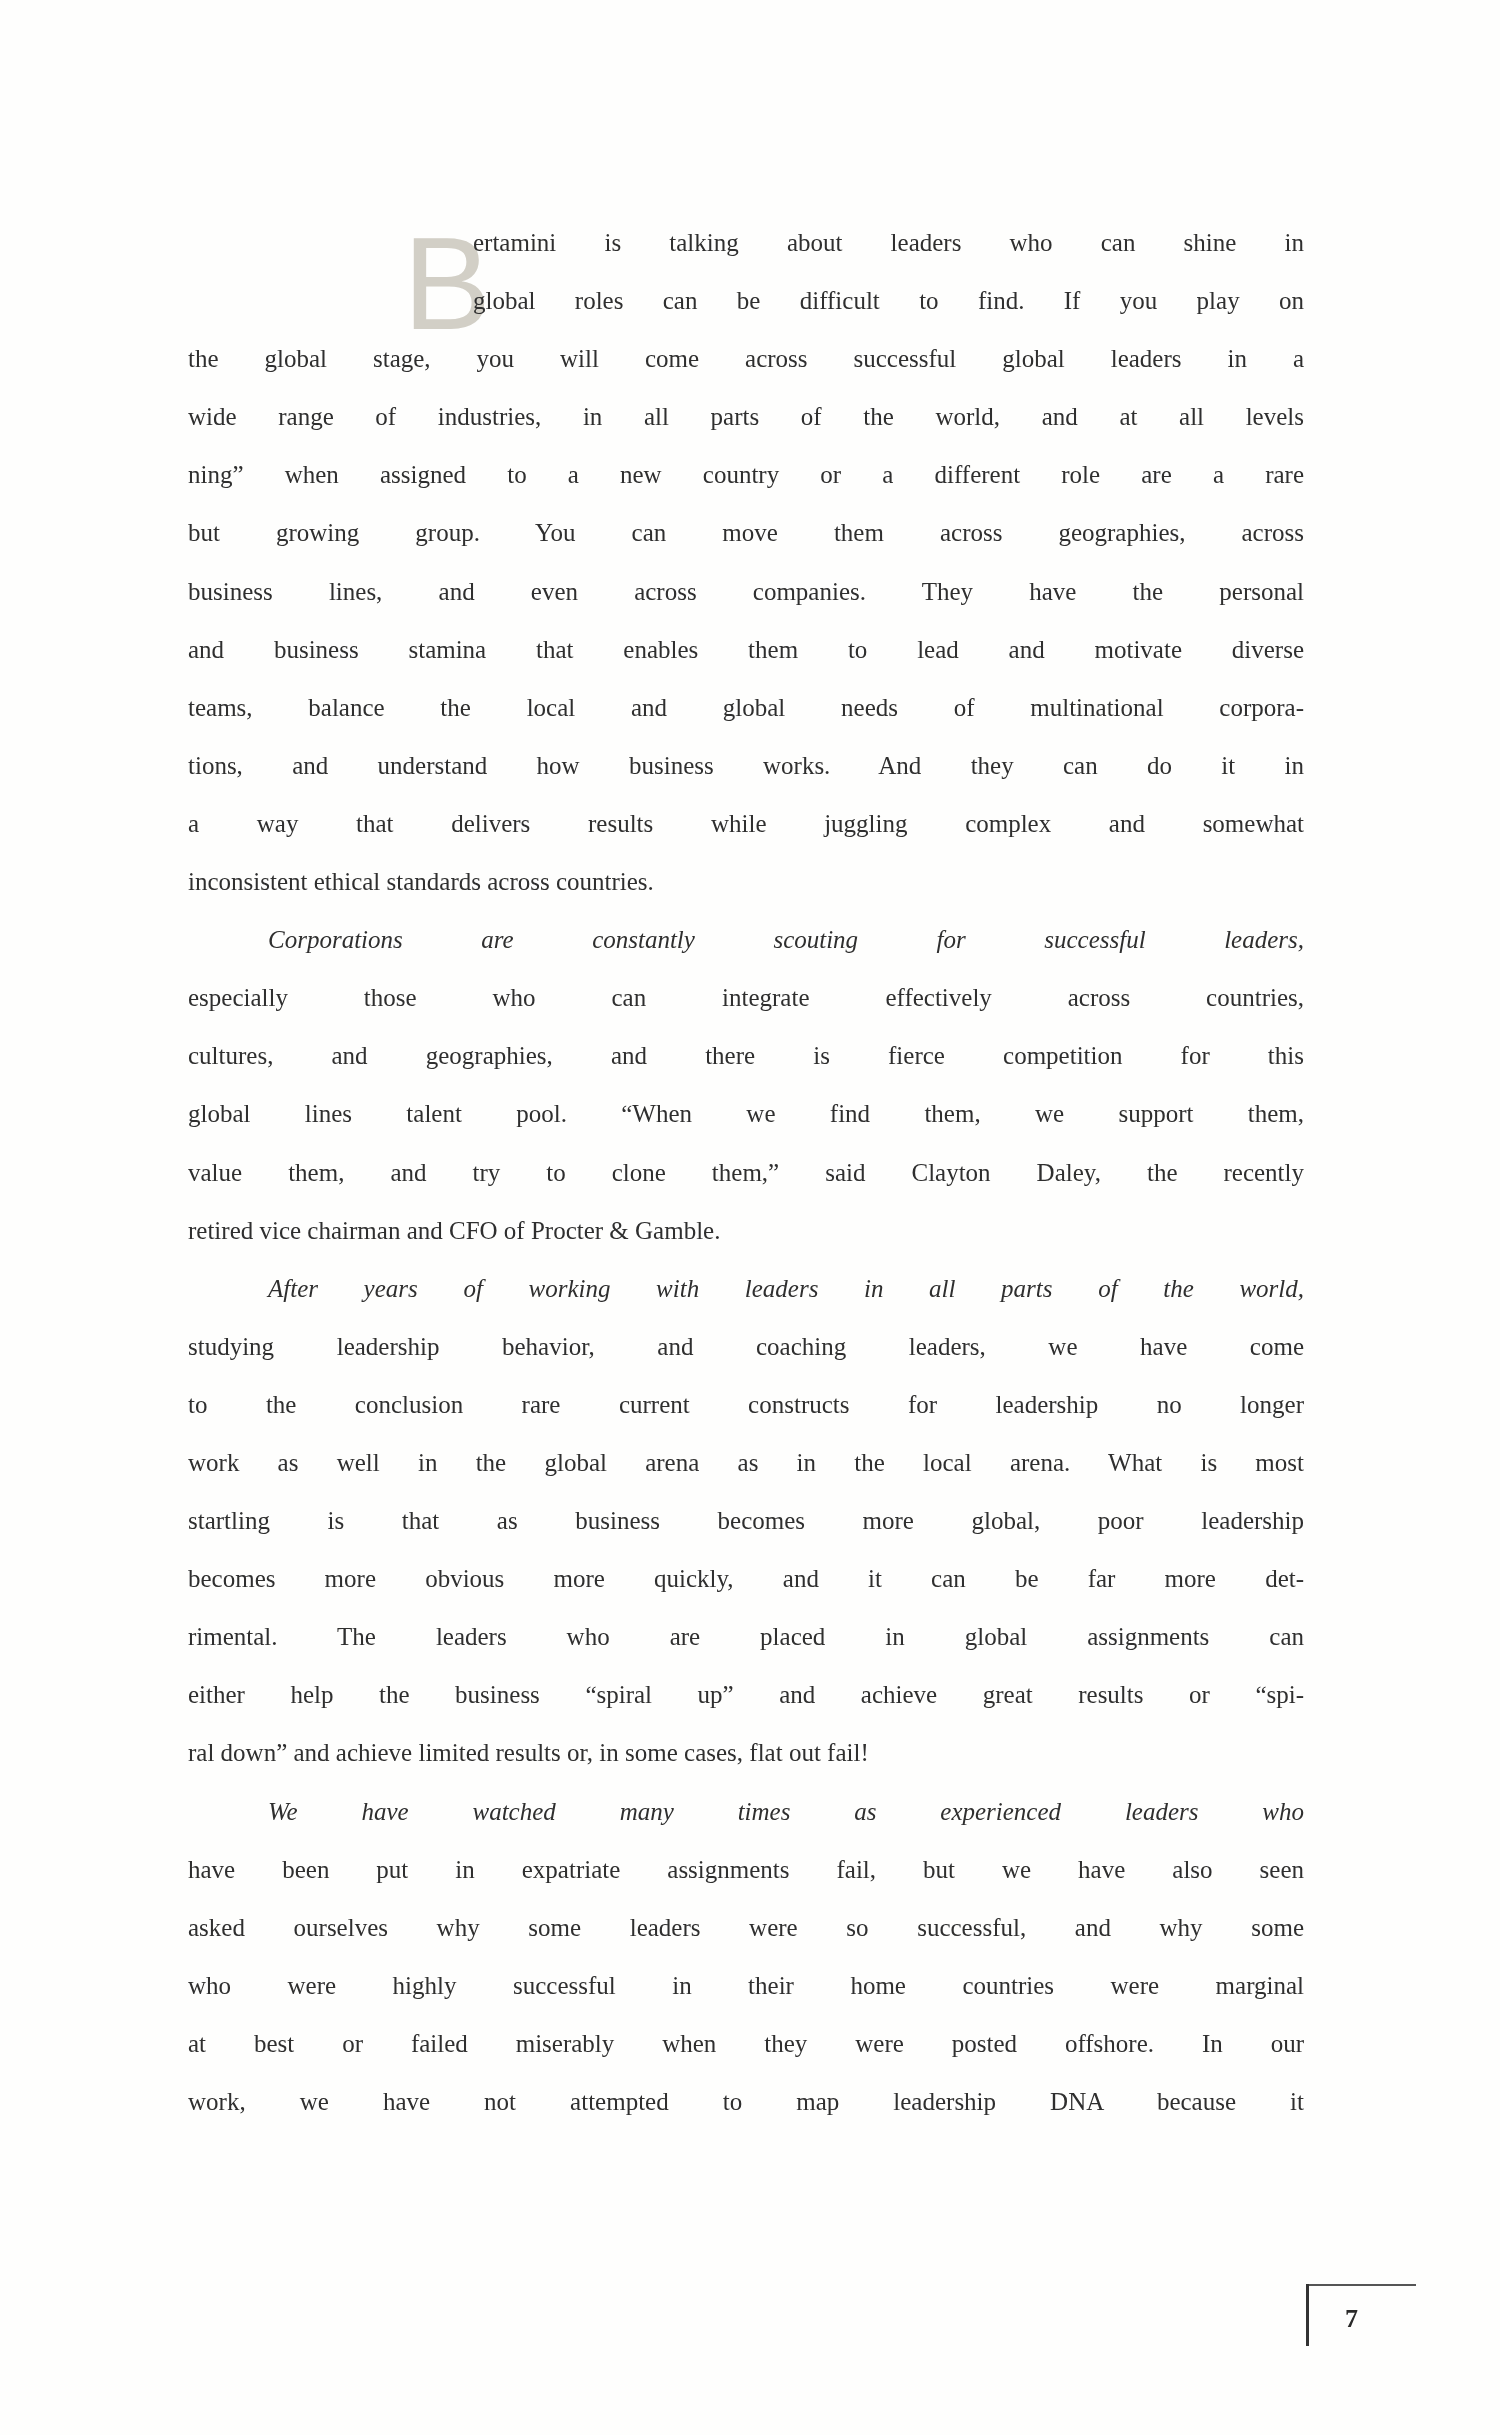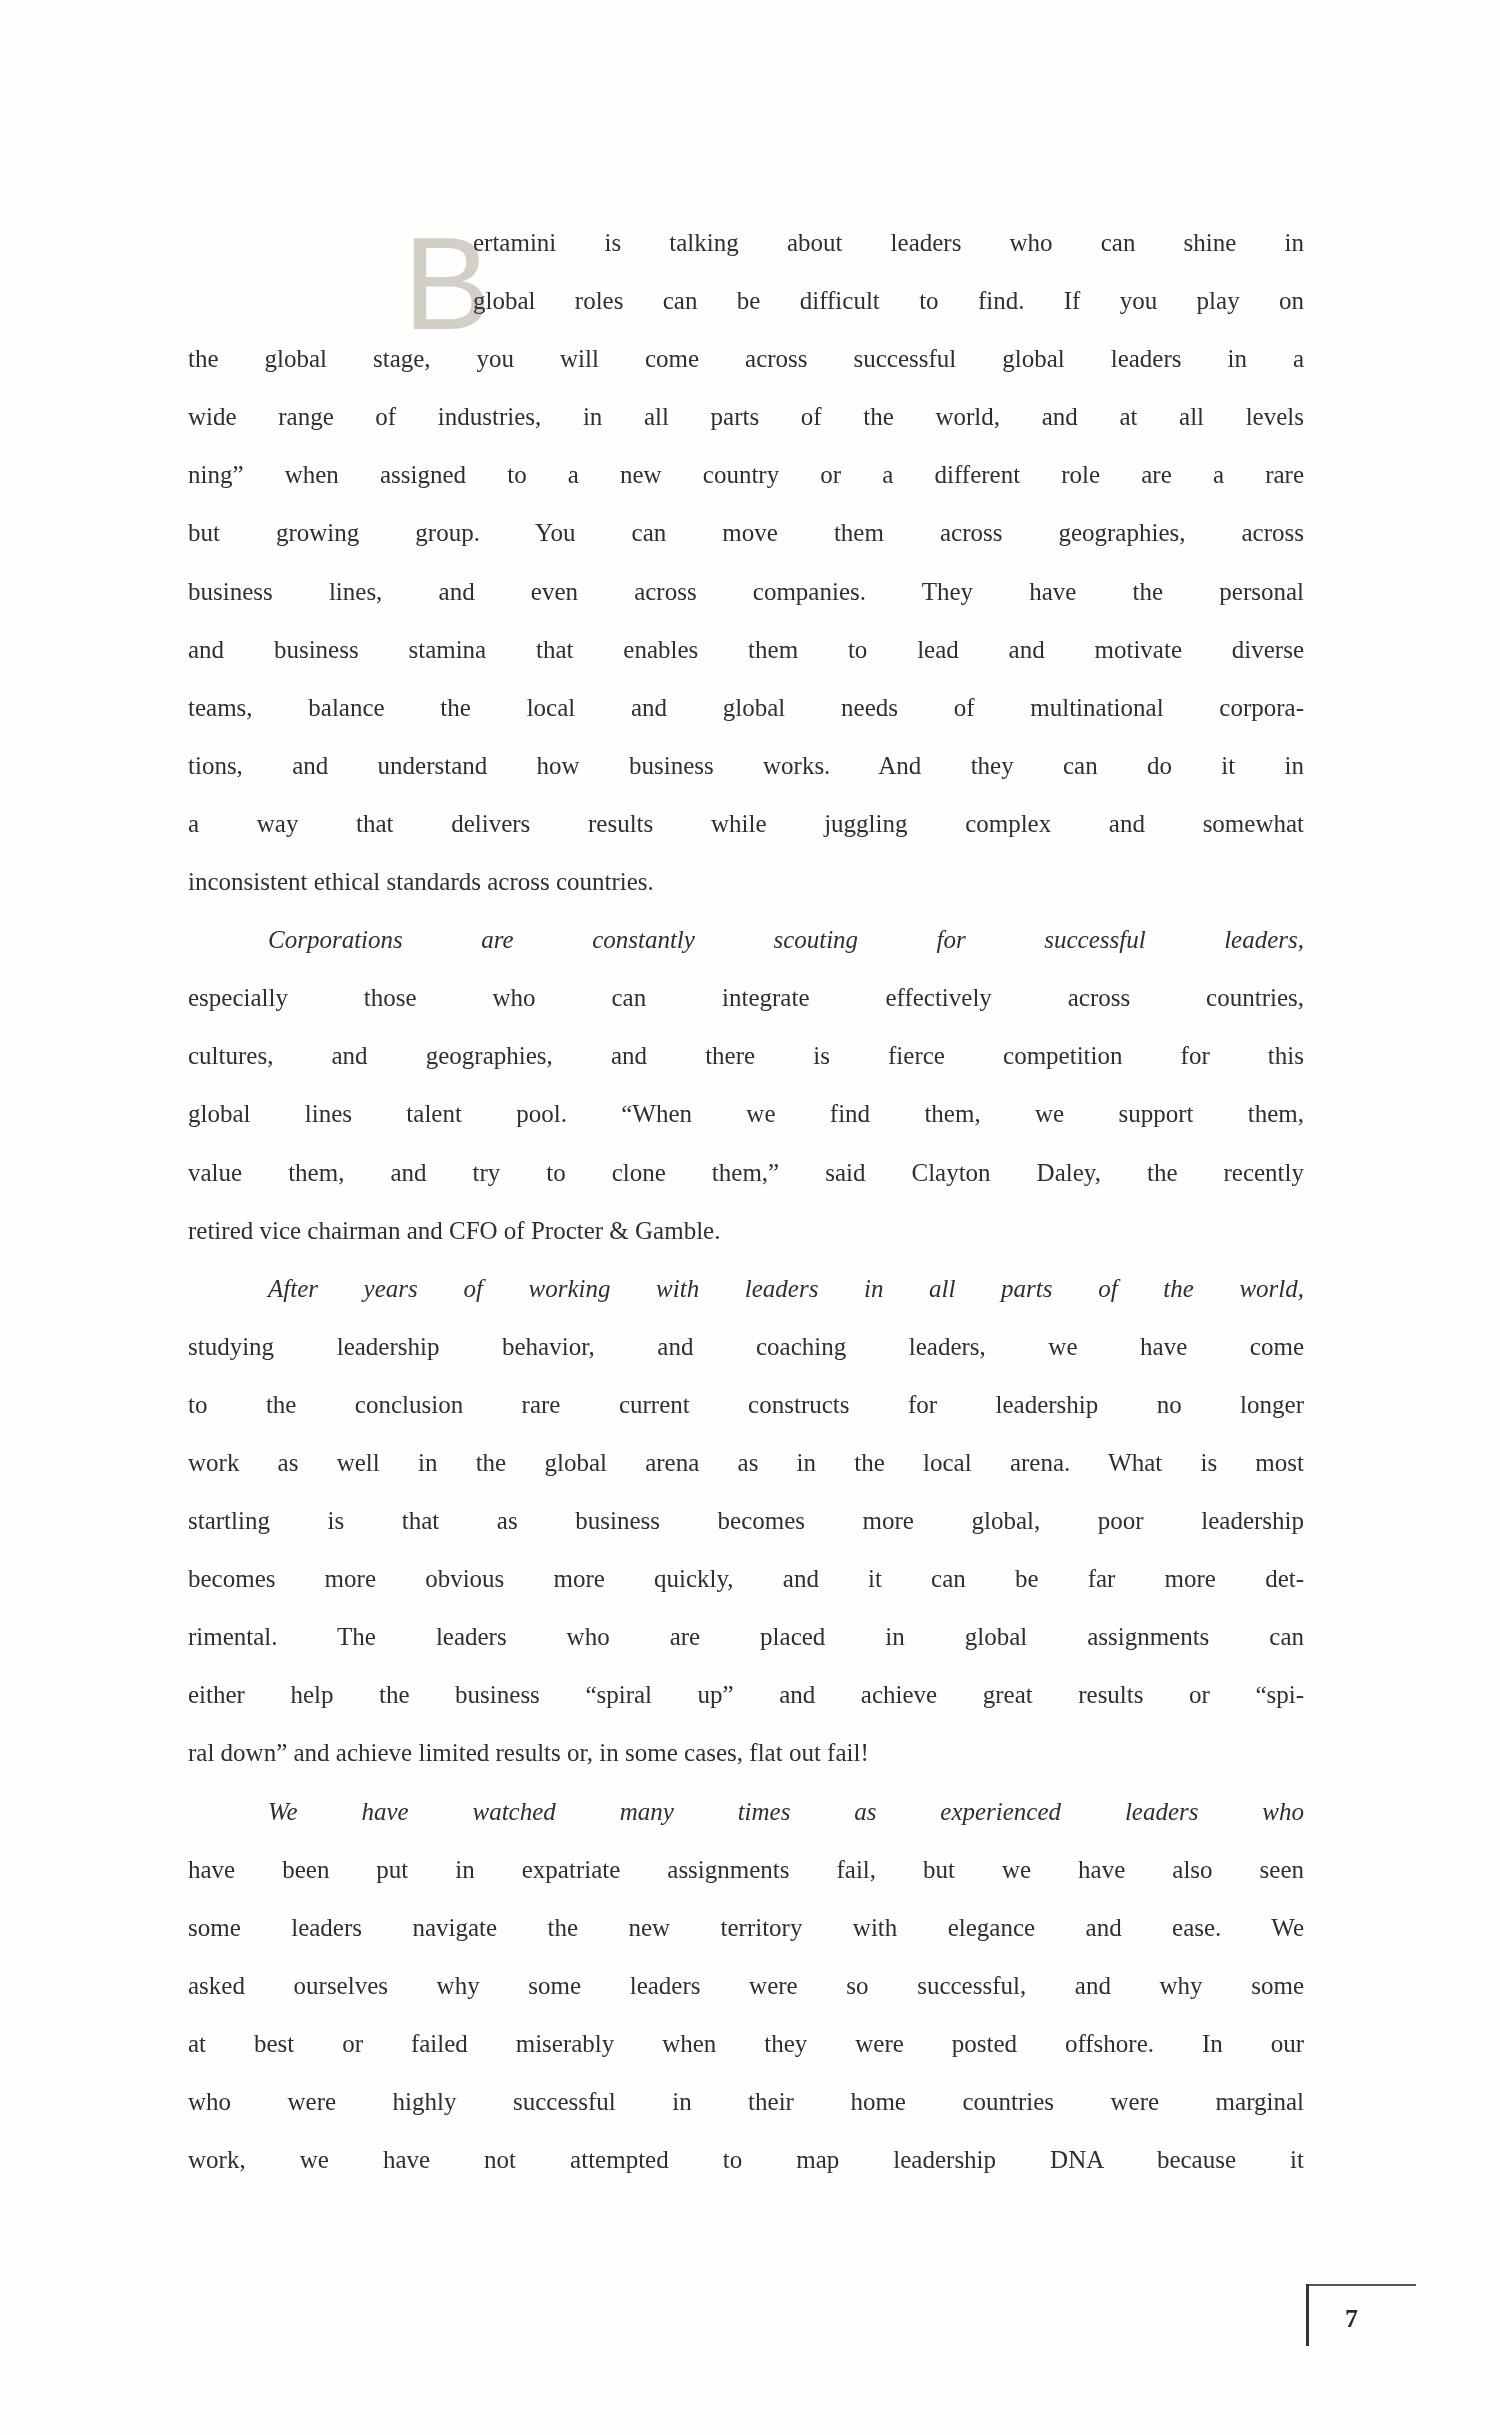--- a/index.html
+++ b/index.html
@@ -124,24 +124,23 @@
     <span class="line">to the conclusion rare current constructs for leadership no longer</span>
     <span class="line">work as well in the global arena as in the local arena. What is most</span>
     <span class="line">startling is that as business becomes more global, poor leadership</span>
     <span class="line">becomes more obvious more quickly, and it can be far more det-</span>
     <span class="line">rimental. The leaders who are placed in global assignments can</span>
     <span class="line">either help the business “spiral up” and achieve great results or “spi-</span>
     <span class="line last">ral down” and achieve limited results or, in some cases, flat out fail!</span>
 
     <span class="line indent">We have watched many times as experienced leaders who</span>
     <span class="line">have been put in expatriate assignments fail, but we have also seen</span>
-    <span class="line">some leaders navigate the new territory with elegance and ease. We</span>
     <span class="line">asked ourselves why some leaders were so successful, and why some</span>
+    <span class="line">who were highly successful in their home countries were marginal</span>
     <span class="line">at best or failed miserably when they were posted offshore. In our</span>
-    <span class="line">who were highly successful in their home countries were marginal</span>
     <span class="line">work, we have not attempted to map leadership DNA because it</span>
   </div>
 
   <div class="folio-bracket">
     <div class="folio-vline"></div>
     <div class="folio-hline"></div>
   </div>
   <div class="folio-number">7</div>
 
 </div>

